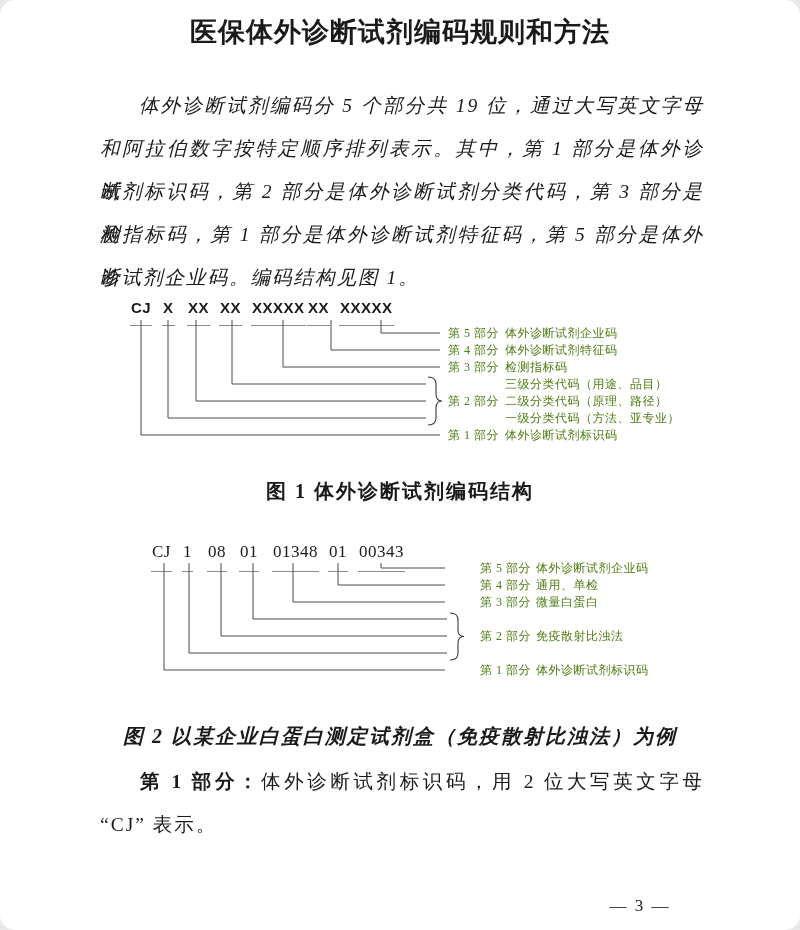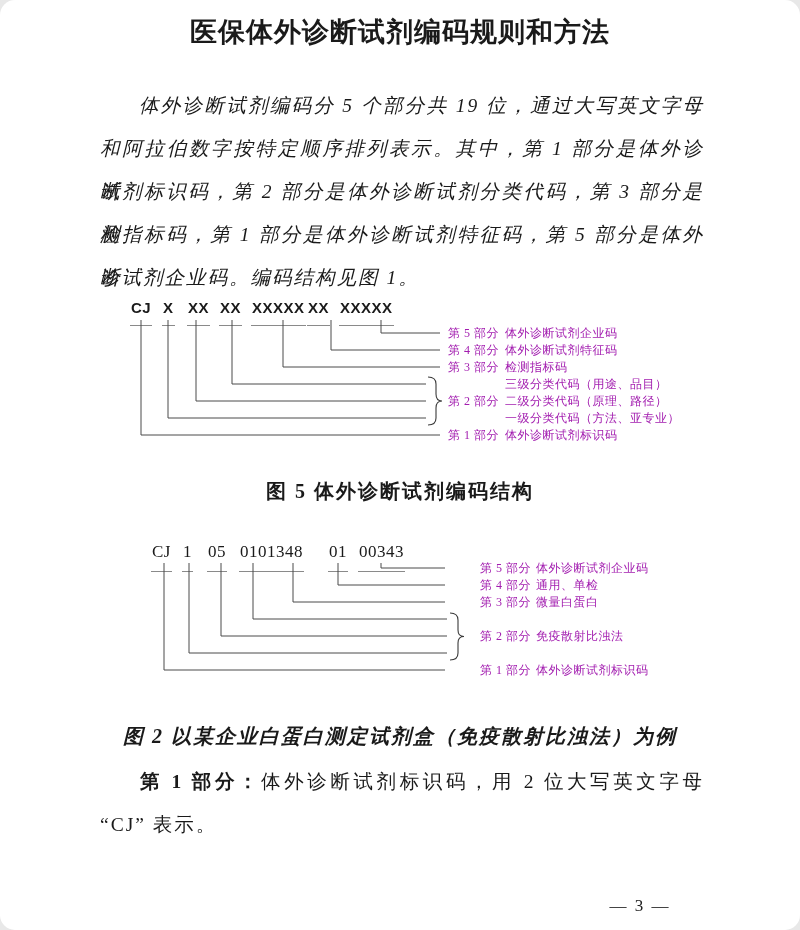--- a/index.html
+++ b/index.html
@@ -43,21 +43,21 @@
   }
   .connector-svg{
     position:absolute;left:0;top:0;width:800px;height:930px;
     pointer-events:none;
   }
   .connector-svg path{fill:none;stroke:#4a4a4a;stroke-width:1;}
   .connector-svg path.brace{stroke:#3a3a3a;stroke-width:1.1;}
   .lbl-row{
     position:absolute;
     font-size:12px;letter-spacing:0.5px;
-    white-space:nowrap;color:#a21caf;
+    white-space:nowrap;color:#4d7c0f;
   }
   .lbl-row .part{display:inline-block;}
   .fig1-labels .lbl-row{left:448px;}
   .fig1-labels .part{width:57px;}
   .fig2-labels .lbl-row{left:480px;}
   .fig2-labels .part{width:52px;margin-right:4px;}
   .fig-caption{
     position:absolute;left:0;width:800px;
     text-align:center;
     font-size:20px;font-weight:bold;letter-spacing:2px;
@@ -132,28 +132,28 @@
       <span class="part">第 2 部分</span><span class="desc">二级分类代码（原理、路径）</span>
     </div>
     <div class="lbl-row" style="top:410px">
       <span class="part"></span><span class="desc">一级分类代码（方法、亚专业）</span>
     </div>
     <div class="lbl-row" style="top:427px">
       <span class="part">第 1 部分</span><span class="desc">体外诊断试剂标识码</span>
     </div>
   </div>
 
-  <div class="fig-caption caption-1">图 5 体外诊断试剂编码结构</div>
+  <div class="fig-caption caption-1">图 1 体外诊断试剂编码结构</div>
 
   <div class="fig-codes fig2-codes">
     <span class="seg" style="left:151px">CJ</span>
     <span class="seg" style="left:182px">1</span>
-    <span class="seg" style="left:207px">05</span>
+    <span class="seg" style="left:207px">08</span>
     <span class="seg" style="left:239px">01</span>
-    <span class="seg" style="left:257px">01348</span>
+    <span class="seg" style="left:272px">01348</span>
     <span class="seg" style="left:328px">01</span>
     <span class="seg" style="left:358px">00343</span>
   </div>
 
   <svg class="connector-svg" viewBox="0 0 800 930">
     <path d="M164,563 V670 H445"></path>
     <path d="M189,563 V653 H447"></path>
     <path d="M221,563 V636 H447"></path>
     <path d="M253,563 V619 H447"></path>
     <path d="M293,563 V602 H445"></path>

